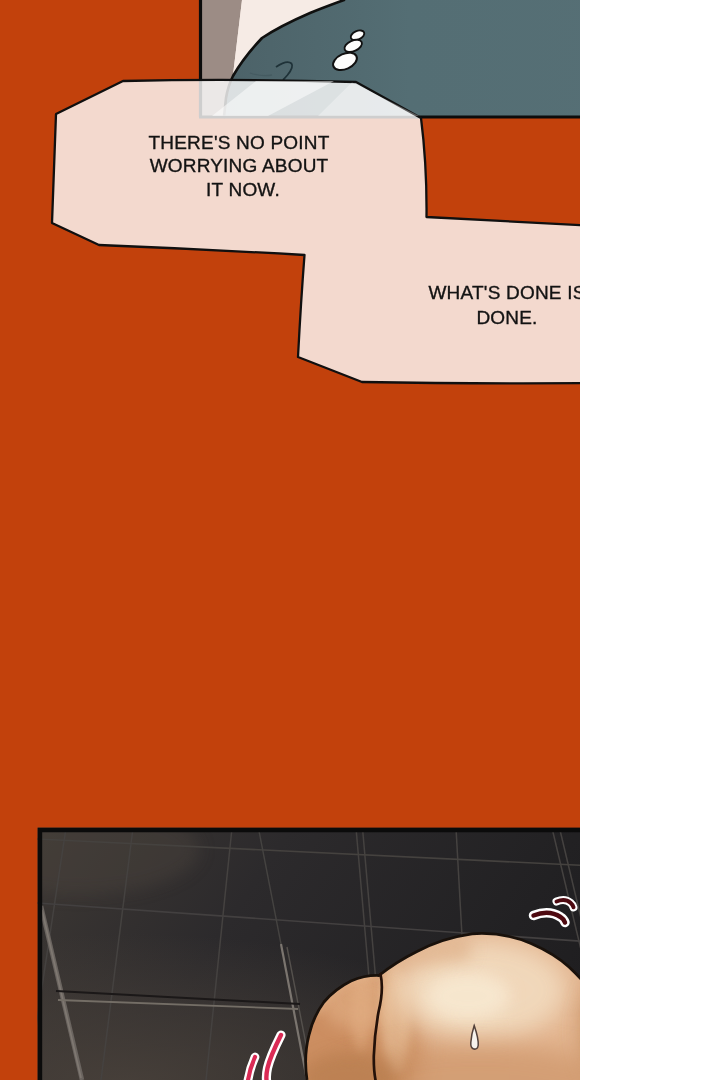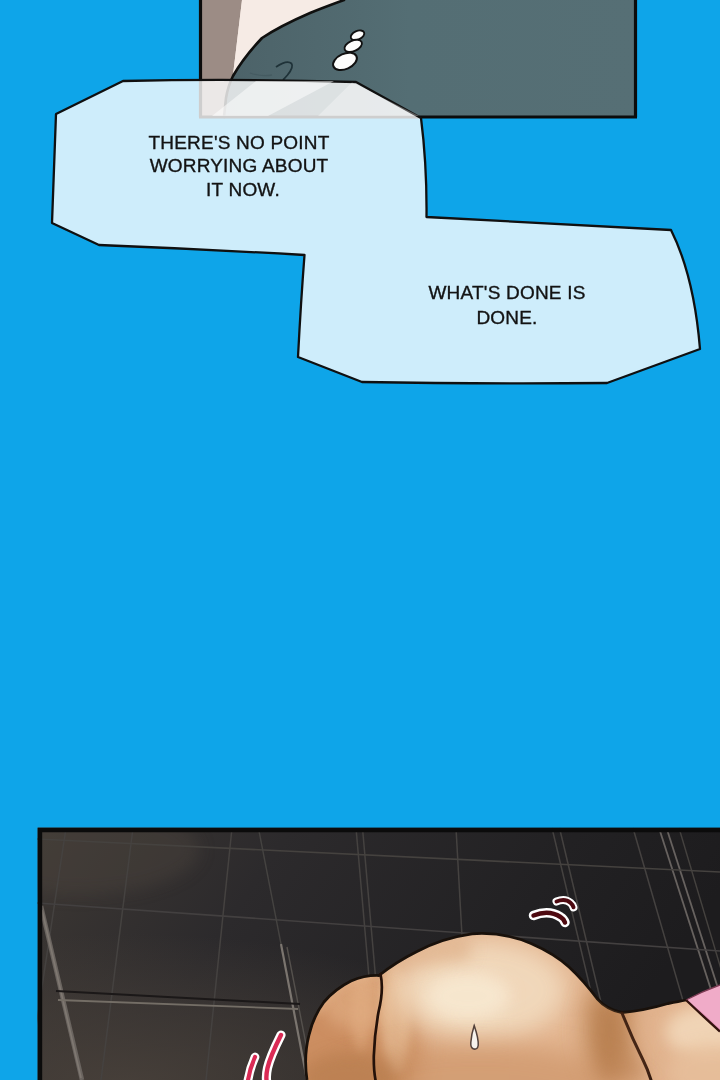--- a/index.html
+++ b/index.html
@@ -1,16 +1,16 @@
 <!DOCTYPE html>
 <html><head>
 <meta charset="utf-8">
 <style>
   html,body{margin:0;padding:0;background:#ffffff;}
-  .page{position:relative;width:720px;height:1080px;overflow:hidden;background:#0ea5e9;
+  .page{position:relative;width:580px;height:1080px;overflow:hidden;background:#c2410c;
         font-family:"Liberation Sans", sans-serif;}
   svg{position:absolute;left:0;top:0;}
 </style>
 </head>
 <body>
 <div class="page">
 <svg width="720" height="1080" viewBox="0 0 720 1080">
 <defs>
   <linearGradient id="creamG" x1="0" y1="0" x2="1" y2="0">
     <stop offset="0" stop-color="#efe2db"></stop>

